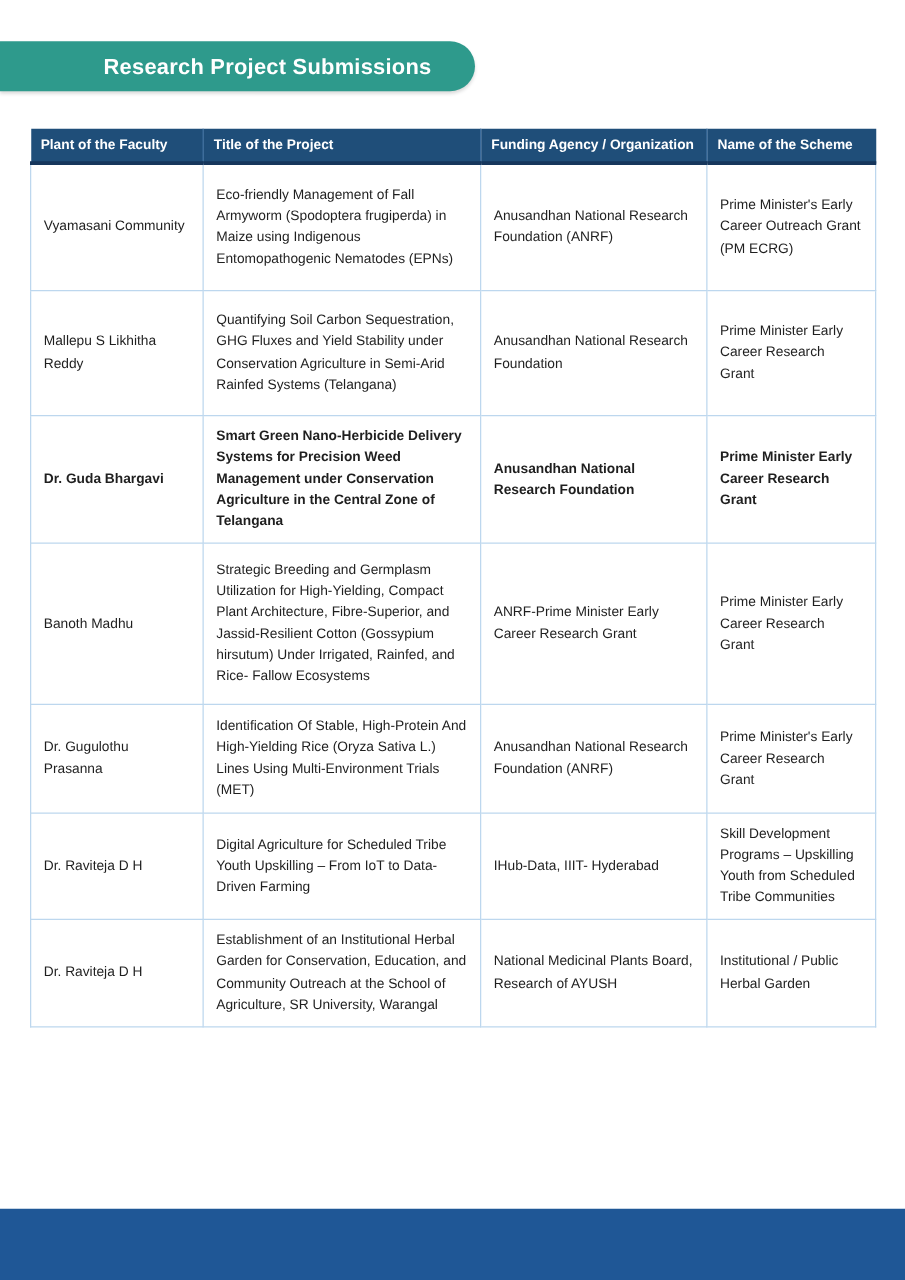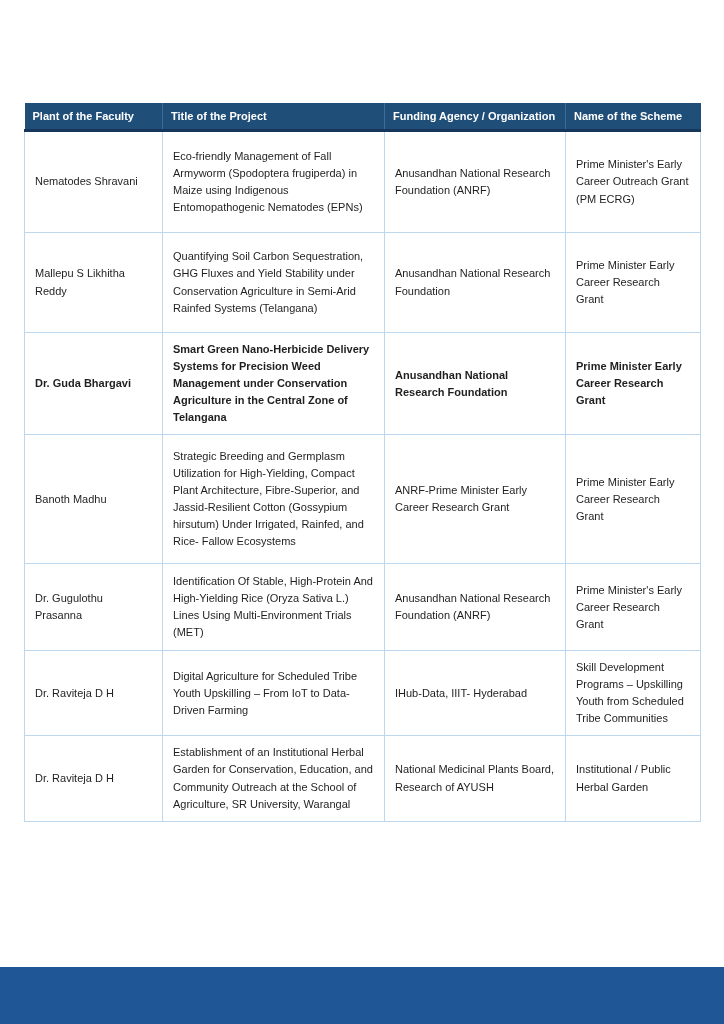--- a/index.html
+++ b/index.html
@@ -95,40 +95,43 @@
     width: 724px;
     height: 57px;
     background: var(--footer-blue, #1F5796);
   }
 </style>
 </head>
 <body>
 
 <div class="page">
 
+  <div class="banner">
+    <span class="banner-title">Research Project Submissions</span>
+  </div>
 
   <div class="table-wrap">
     <table class="projects">
       <colgroup>
         <col class="c1">
           <col class="c2">
           <col class="c3">
           <col class="c4">
       </colgroup>
       <thead>
         <tr>
           <th>Plant of the Faculty</th>
           <th>Title of the Project</th>
           <th>Funding Agency / Organization</th>
           <th>Name of the Scheme</th>
         </tr>
       </thead>
       <tbody>
           <tr>
-            <td>Nematodes Shravani</td>
+            <td>Vyamasani Community</td>
             <td>Eco-friendly Management of Fall Armyworm (Spodoptera frugiperda) in Maize using Indigenous Entomopathogenic Nematodes (EPNs)</td>
             <td>Anusandhan National Research Foundation (ANRF)</td>
             <td>Prime Minister's Early Career Outreach Grant (PM ECRG)</td>
           </tr>
           <tr>
             <td>Mallepu S Likhitha Reddy</td>
             <td>Quantifying Soil Carbon Sequestration, GHG Fluxes and Yield  Stability under Conservation Agriculture in Semi-Arid Rainfed  Systems (Telangana)</td>
             <td>Anusandhan National Research Foundation</td>
             <td>Prime Minister Early Career Research Grant</td>
           </tr>

